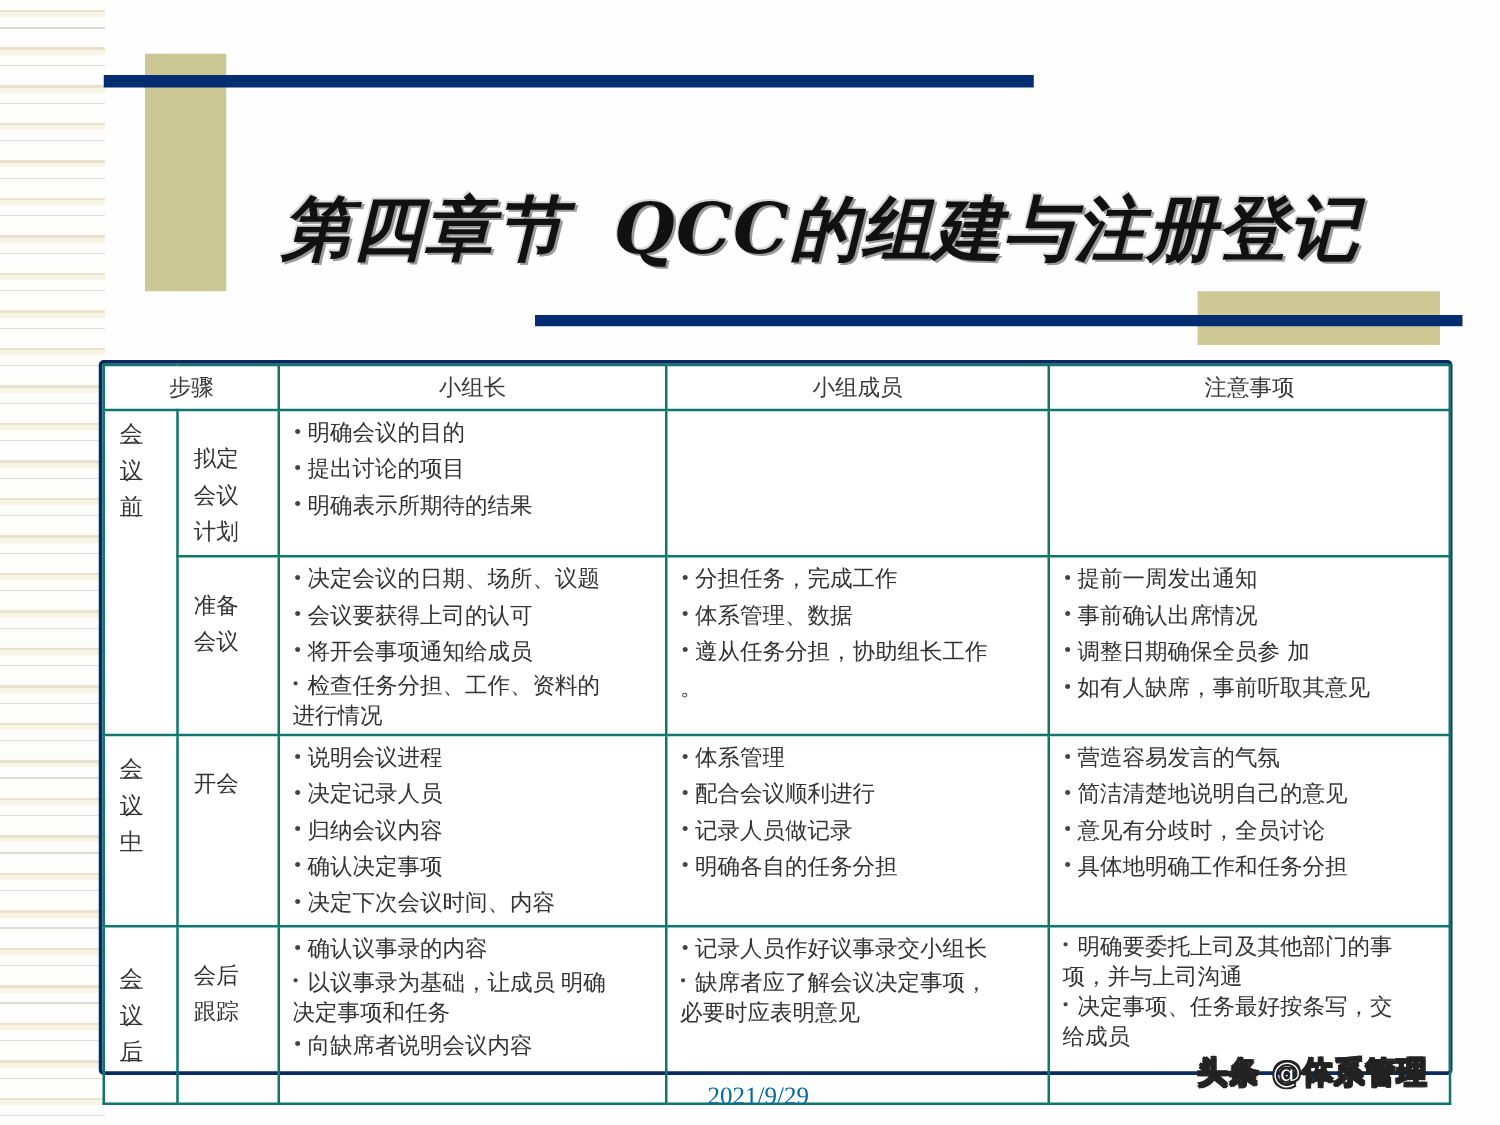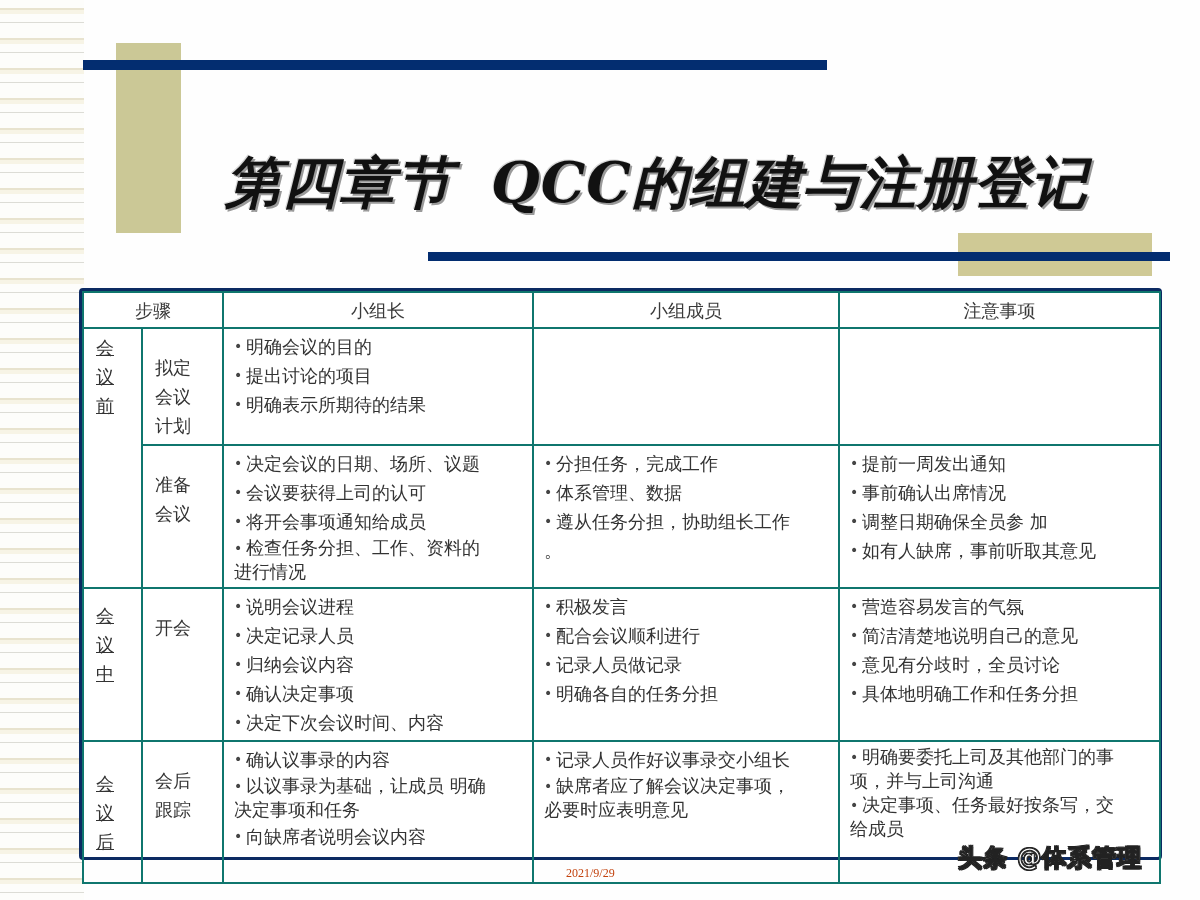--- a/index.html
+++ b/index.html
@@ -47,26 +47,26 @@
     .stage-text { display: block; width: 1em; word-wrap: break-word; text-decoration: underline; }
     .stage-mid { vertical-align: top; padding-top: 12px; margin-top: 24px; }
     .stage-bottom { vertical-align: middle; margin-left: 35px; }
     .step { padding: 4px 12px; }
     .step-text { display: block; width: 2.2em; margin-top: 20px; }
     .bullet-list { list-style: none; }
     .bullet-list li { position: relative; padding-left: 12px; }
     .bullet-list li::before { content: "•"; position: absolute; left: 0; top: 0; font-size: 14px; color: #444; }
     .bullet-list li.cont { padding-left: 0; }
     .bullet-list li.cont::before { content: ""; }
-    .bullet-list li.tight { line-height: 24px; }
+    .bullet-list li.tight { line-height: 24px; font-family: Liberation Serif, serif; }
 
     .footer-date {
       position: absolute; left: 566px; top: 866px;
       font-family: "Liberation Serif", "DejaVu Serif", serif;
-      font-size: 12px; color: #c2410c;
+      font-size: 20px; color: #0369a1;
     }
     .watermark {
       position: absolute; left: 958px; top: 842px;
       font-size: 24px; font-weight: bold; color: #fff;
       -webkit-text-stroke: 1px #222;
       text-shadow: 1px 1px 0 #222, -1px -1px 0 #222, 1px -1px 0 #222, -1px 1px 0 #222;
       letter-spacing: 1px; white-space: nowrap;
     }
   </style>
 </head>
@@ -161,21 +161,21 @@
           <ul class="bullet-list">
             <li>说明会议进程</li>
             <li>决定记录人员</li>
             <li>归纳会议内容</li>
             <li>确认决定事项</li>
             <li>决定下次会议时间、内容</li>
           </ul>
         </td>
         <td>
           <ul class="bullet-list">
-            <li>积极发言</li>
+            <li>体系管理</li>
             <li>配合会议顺利进行</li>
             <li>记录人员做记录</li>
             <li>明确各自的任务分担</li>
           </ul>
         </td>
         <td>
           <ul class="bullet-list">
             <li>营造容易发言的气氛</li>
             <li>简洁清楚地说明自己的意见</li>
             <li>意见有分歧时，全员讨论</li>

